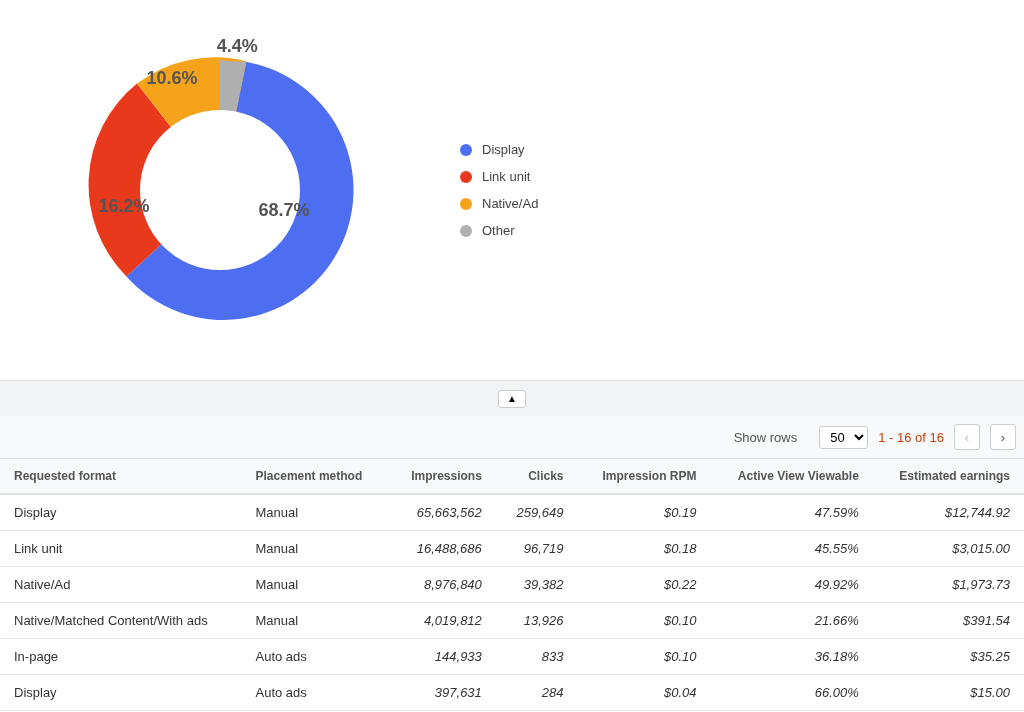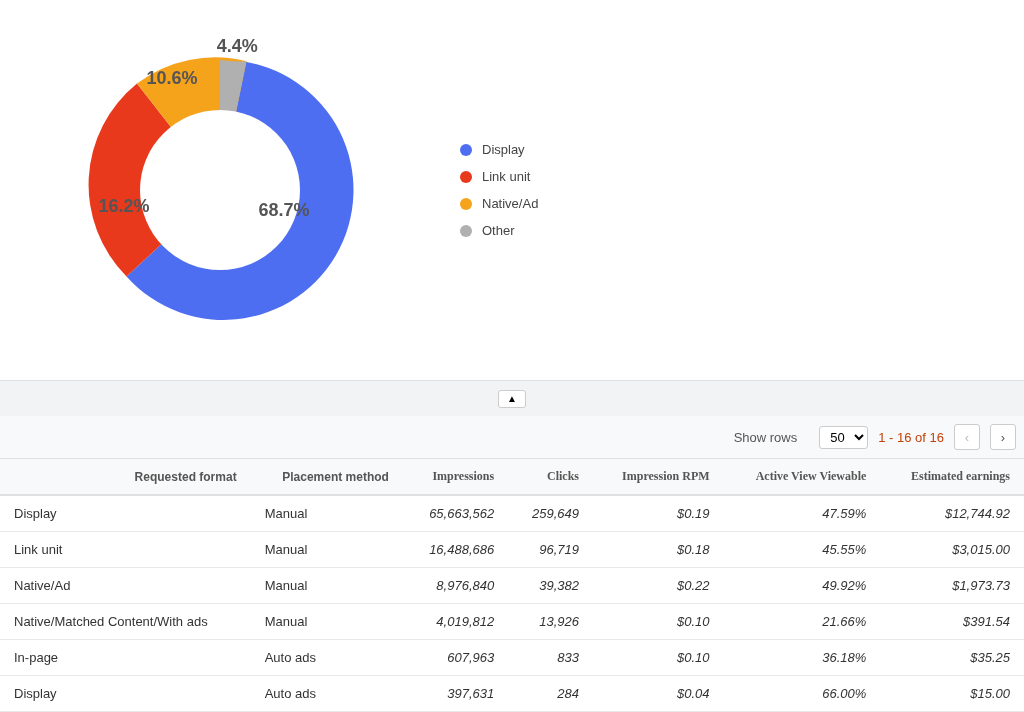--- a/index.html
+++ b/index.html
@@ -135,30 +135,29 @@
       border-collapse: collapse;
     }
 
     thead tr {
       background: #f8f9fa;
       border-bottom: 2px solid #e0e0e0;
     }
 
     thead th {
       padding: 10px 14px;
-      text-align: right;
+      text-align: left;
       font-weight: 600;
       font-size: 12px;
       color: #555;
       white-space: nowrap;
     }
 
     thead th.right {
       text-align: right;
-      font-family: Liberation Serif, serif;
     }
 
     tbody tr {
       border-bottom: 1px solid #e8e8e8;
     }
 
     tbody td {
       padding: 10px 14px;
       font-size: 13px;
       color: #333;
@@ -275,21 +274,21 @@
     <td>Manual</td>
     <td class="right">4,019,812</td>
     <td class="right">13,926</td>
     <td class="right">$0.10</td>
     <td class="right">21.66%</td>
     <td class="right">$391.54</td>
   </tr>
         <tr>
     <td>In-page</td>
     <td>Auto ads</td>
-    <td class="right">607,963</td>
+    <td class="right">144,933</td>
     <td class="right">833</td>
     <td class="right">$0.10</td>
     <td class="right">36.18%</td>
     <td class="right">$35.25</td>
   </tr>
         <tr>
     <td>Display</td>
     <td>Auto ads</td>
     <td class="right">397,631</td>
     <td class="right">284</td>

